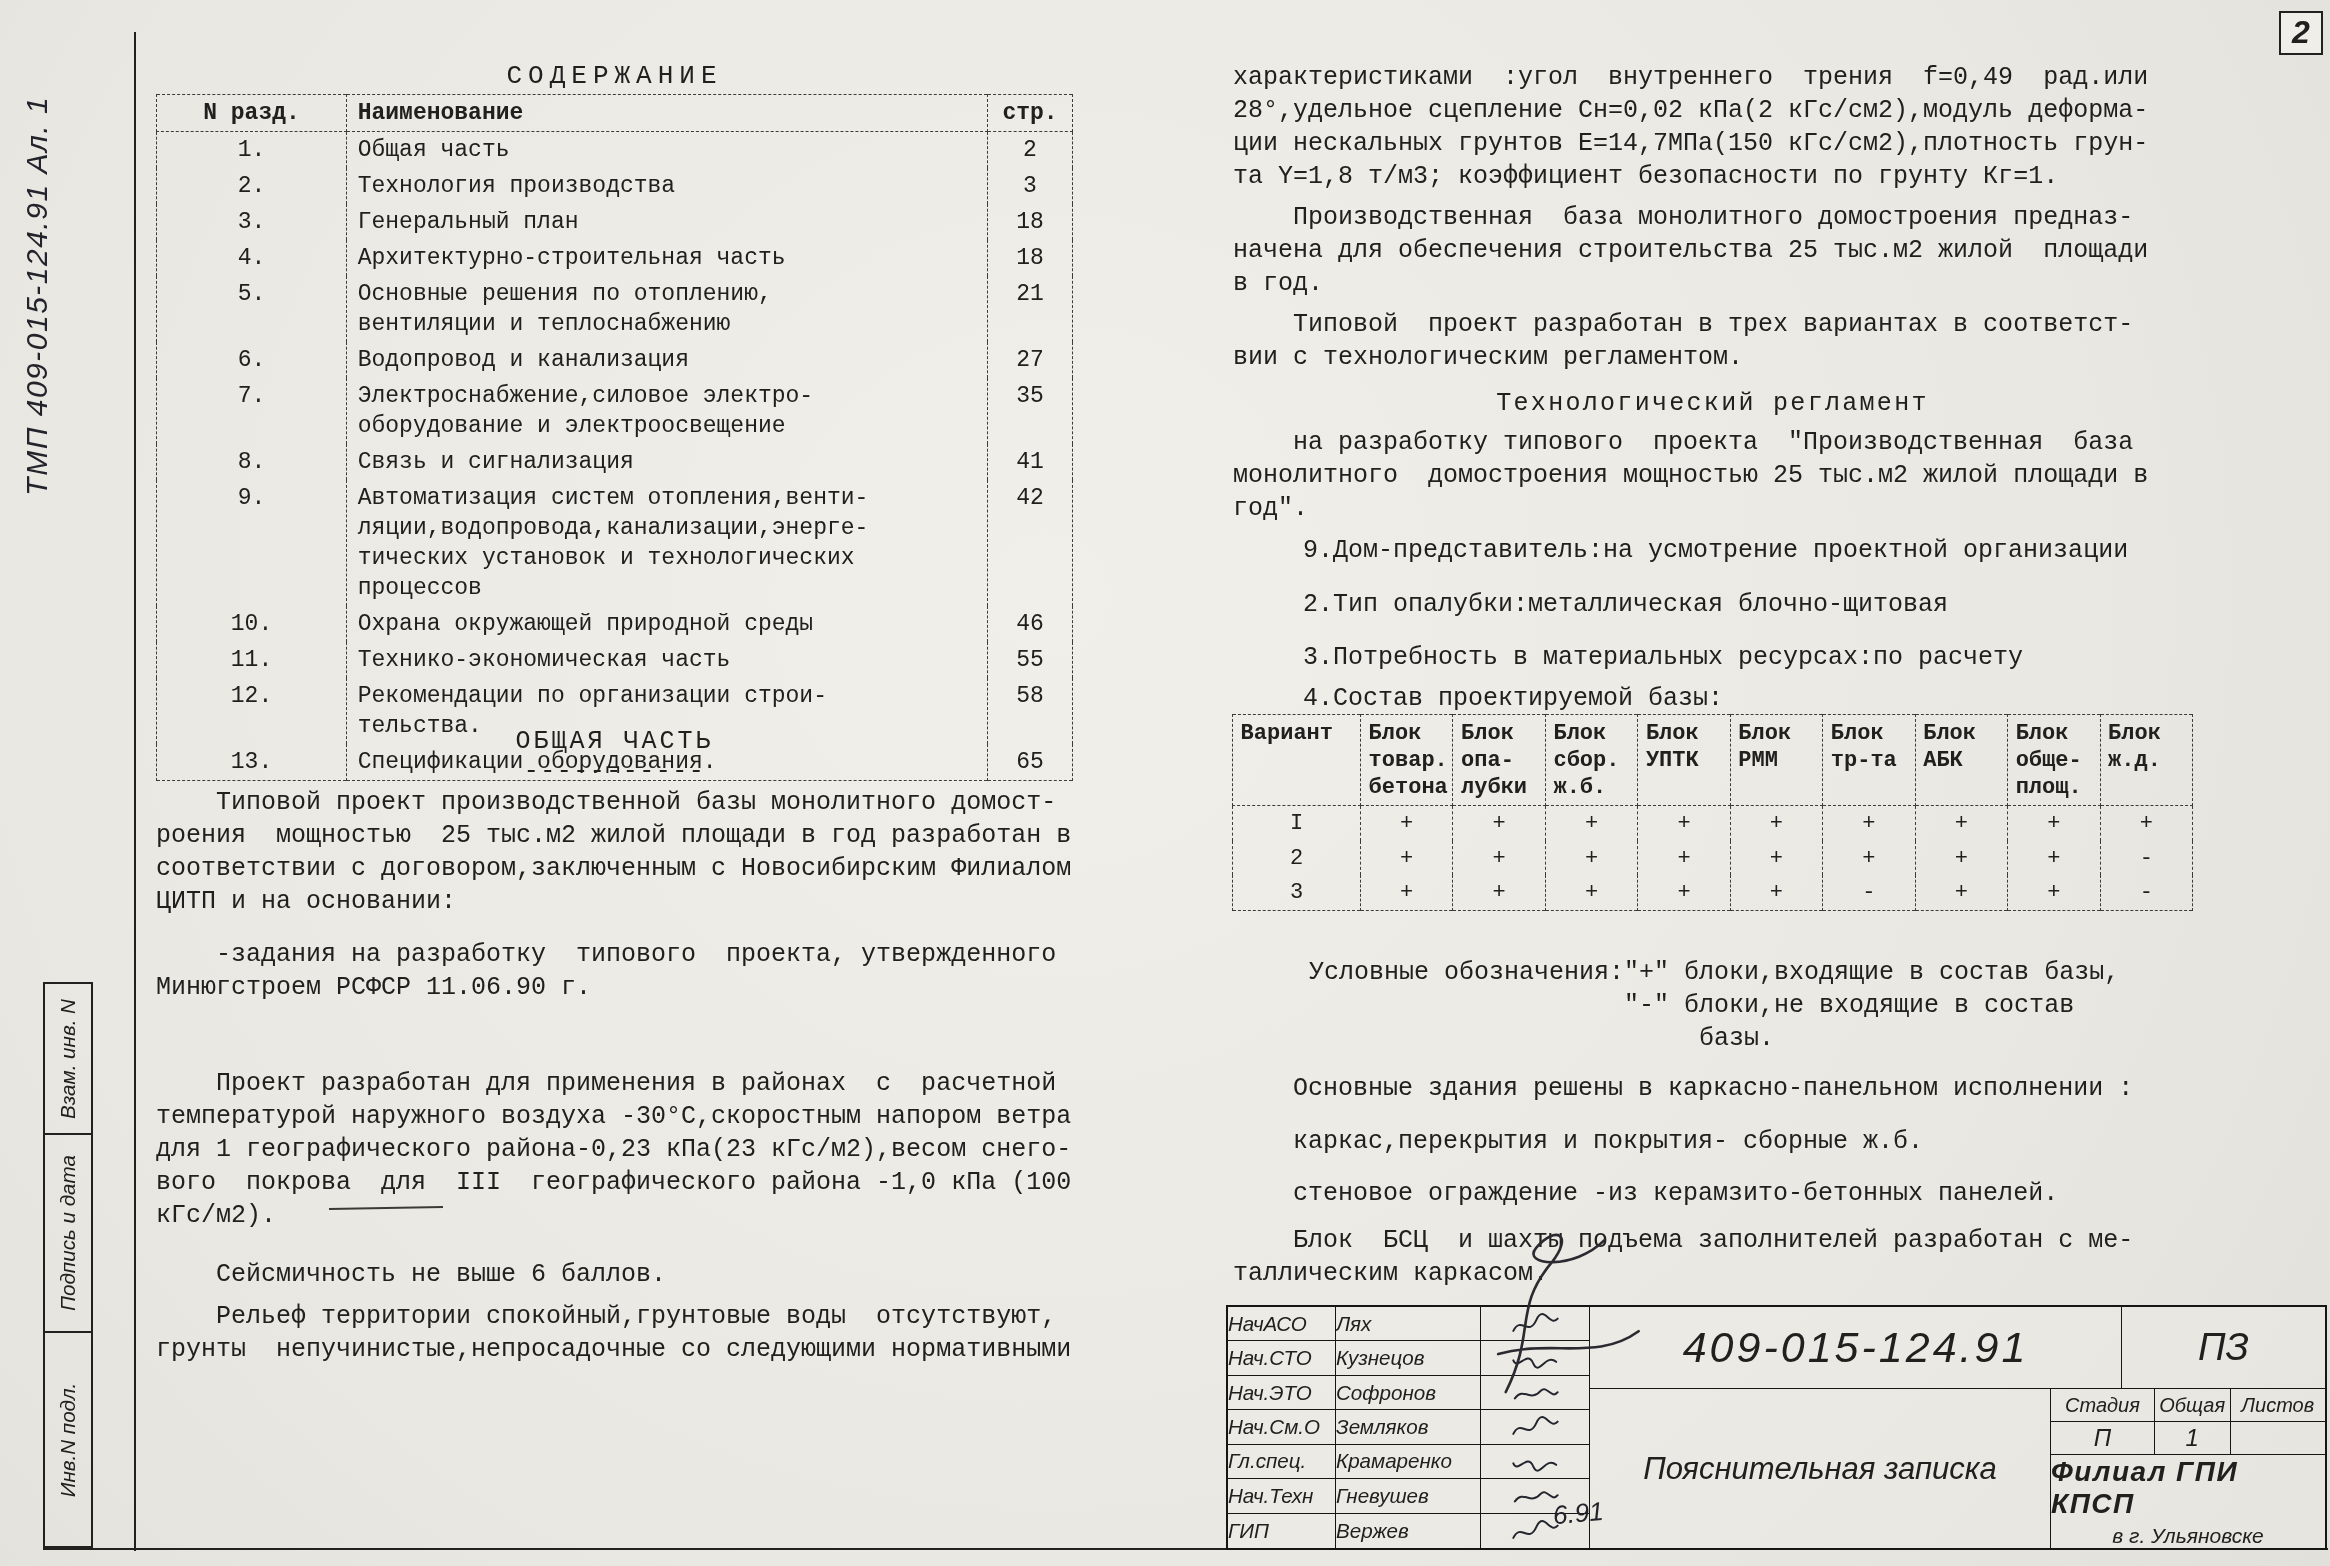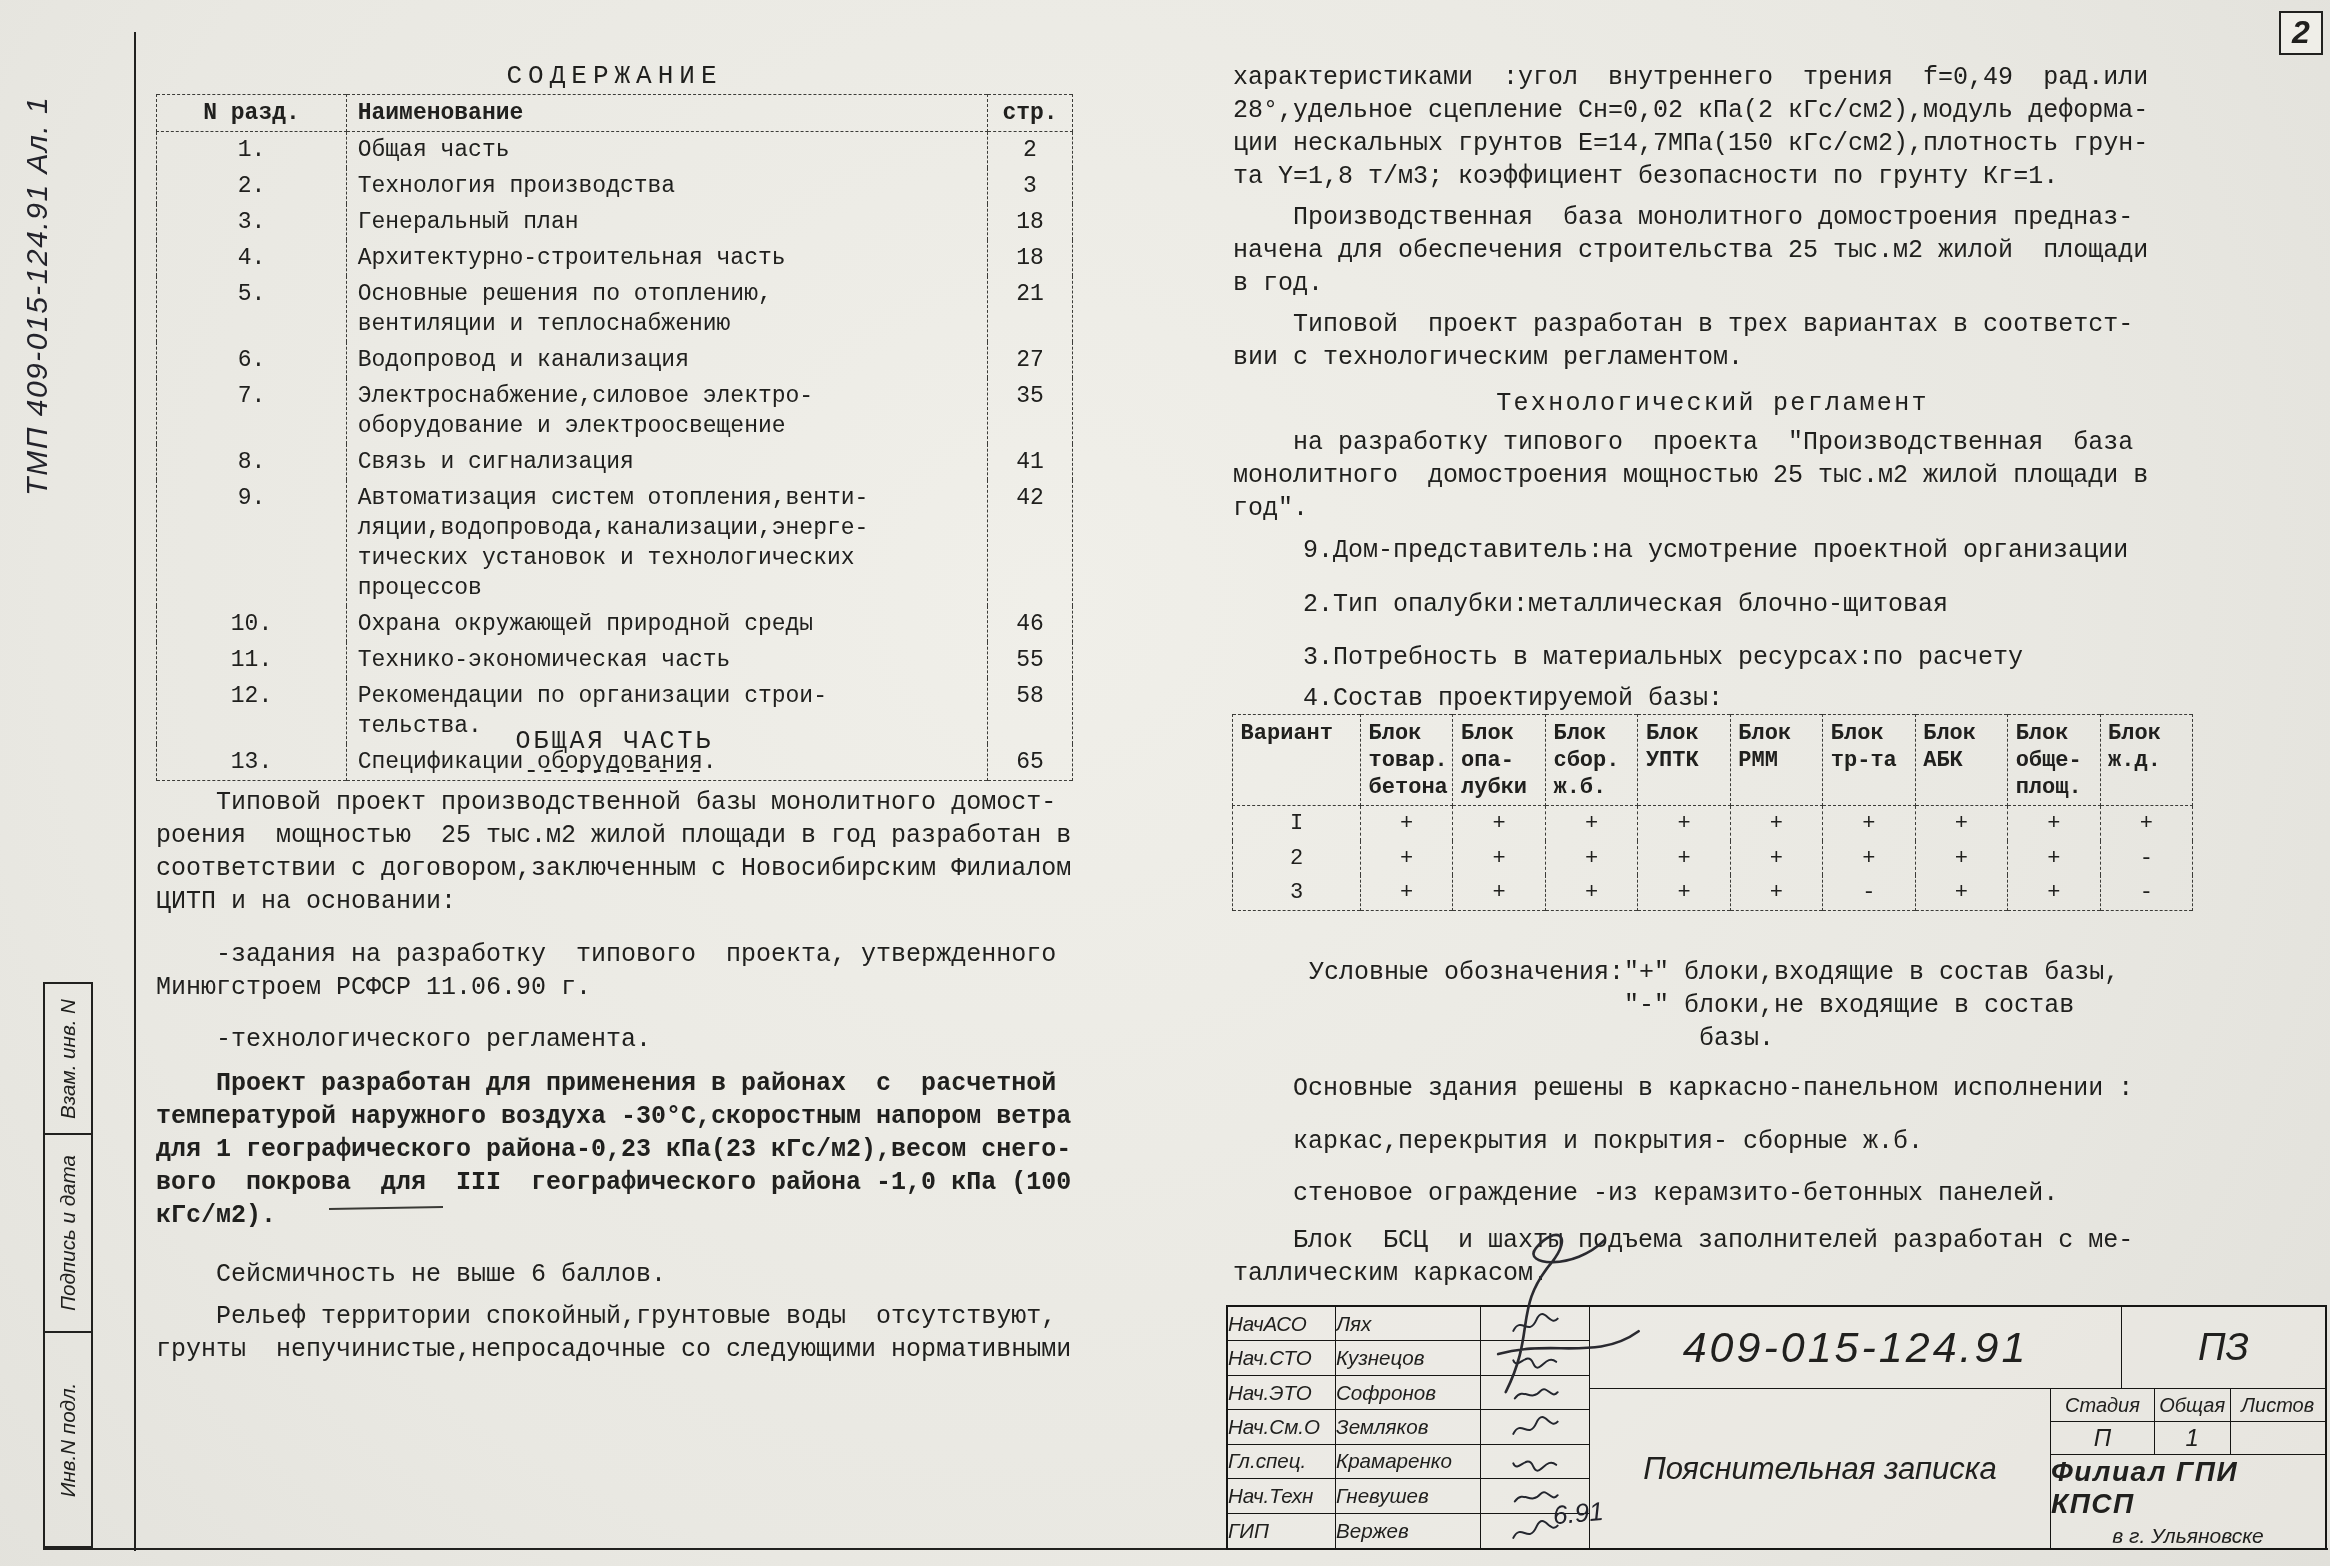--- a/index.html
+++ b/index.html
@@ -192,22 +192,21 @@
 
   <div class="sec-title">ОБЩАЯ ЧАСТЬ</div>
   <div class="sec-underline">-----------</div>
 
   <div class="txt" style="left:156px; top:786px;">    Типовой проект производственной базы монолитного домост-
 роения  мощностью  25 тыс.м2 жилой площади в год разработан в
 соответствии с договором,заключенным с Новосибирским Филиалом
 ЦИТП и на основании:</div>
   <div class="txt" style="left:156px; top:938px;">    -задания на разработку  типового  проекта, утвержденного
 Минюгстроем РСФСР 11.06.90 г.</div>
-  <div class="txt" style="left:156px; top:1023px;">    -технологического регламента.</div>
-  <div class="txt" style="left:156px; top:1067px;font-weight:bold;">    Проект разработан для применения в районах  с  расчетной
+  <div class="txt" style="left:156px; top:1067px;">    Проект разработан для применения в районах  с  расчетной
 температурой наружного воздуха -30°С,скоростным напором ветра
 для 1 географического района-0,23 кПа(23 кГс/м2),весом снего-
 вого  покрова  для  III  географического района -1,0 кПа (100
 кГс/м2).</div>
   <div class="txt" style="left:156px; top:1258px;">    Сейсмичность не выше 6 баллов.</div>
   <div class="txt" style="left:156px; top:1300px;">    Рельеф территории спокойный,грунтовые воды  отсутствуют,
 грунты  непучинистые,непросадочные со следующими нормативными</div>
   <div class="pen-mark"></div>
 
   <div class="txt" style="left:1233px; top:61px;">характеристиками  :угол  внутреннего  трения  f=0,49  рад.или

